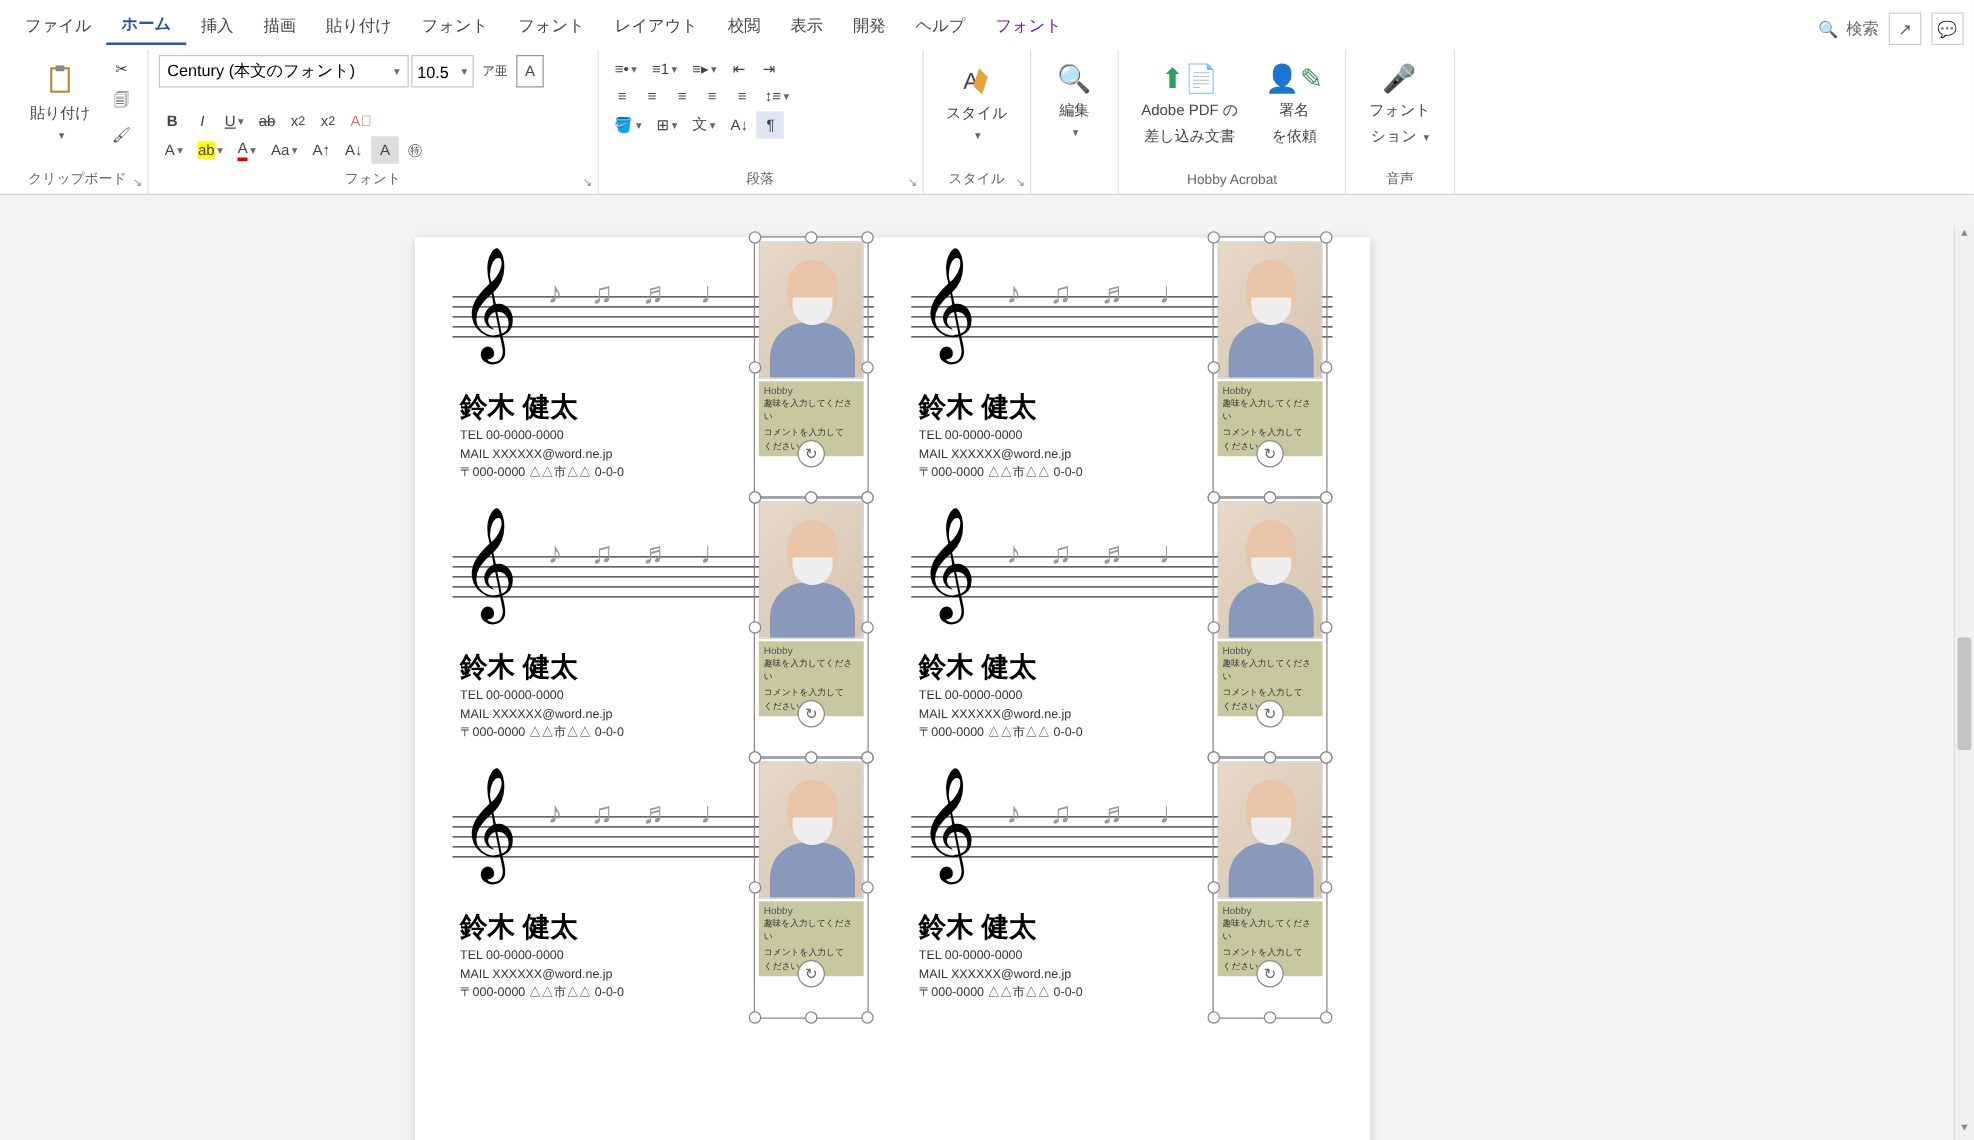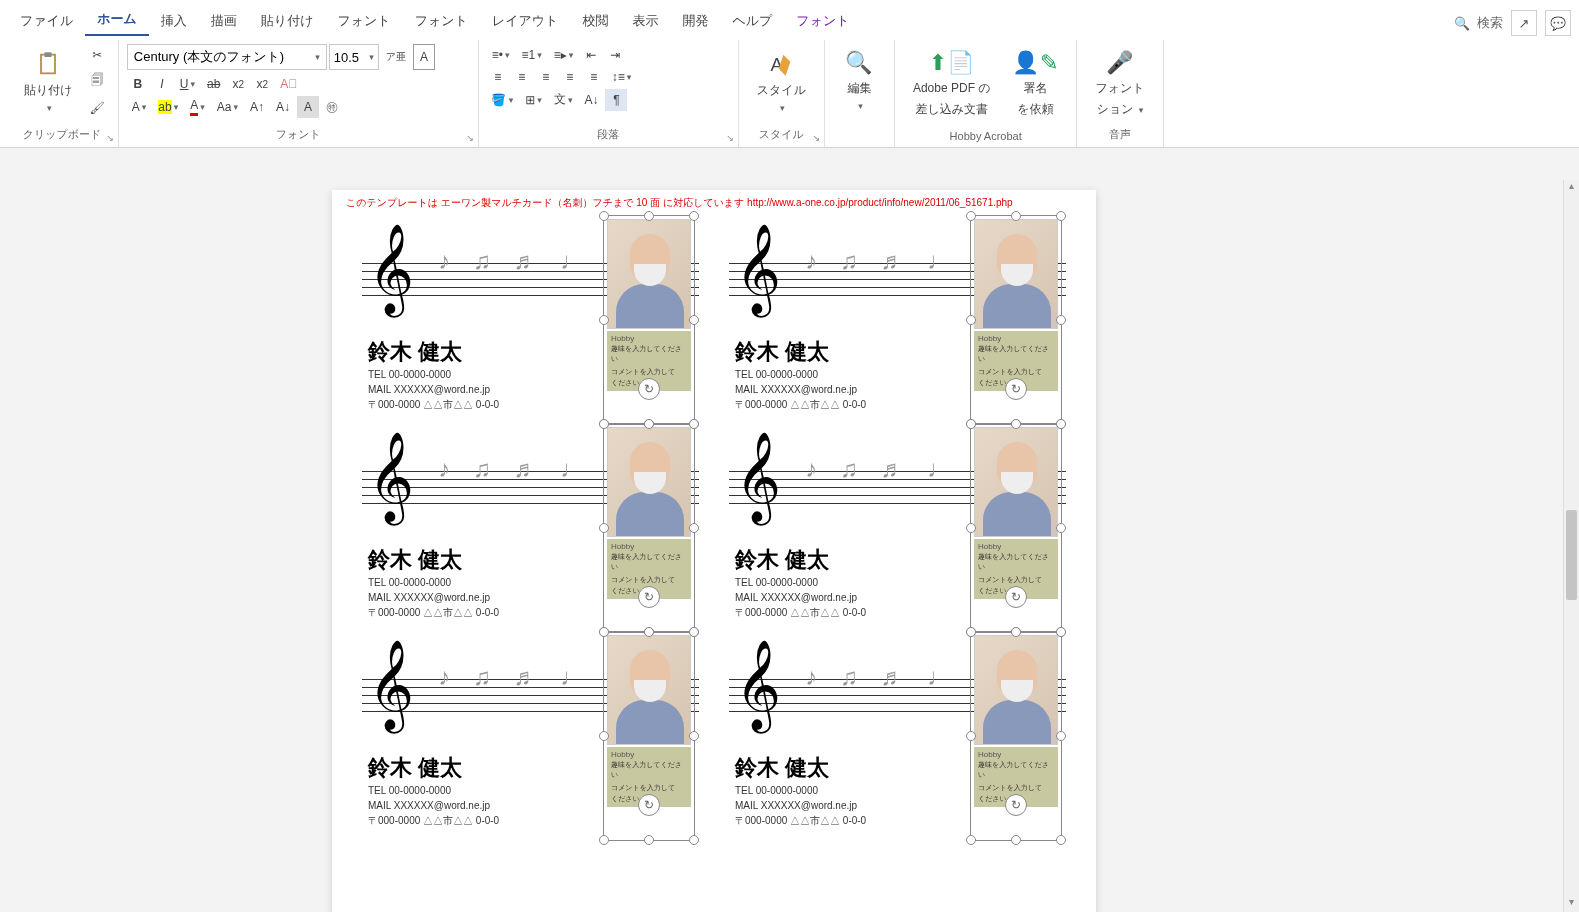--- a/index.html
+++ b/index.html
@@ -12,21 +12,21 @@
 .tabactions{margin-left:auto;display:flex;gap:8px;align-items:center}
 .search{display:flex;align-items:center;gap:6px;font-size:13px;color:#666}
 .iconbtn{width:26px;height:26px;border:1px solid #d0d0d0;display:flex;align-items:center;justify-content:center;font-size:13px;color:#555}
 .ribbon-body{display:flex;padding:4px 6px 0 6px}
 .group{border-right:1px solid #e0e0e0;padding:4px 8px 2px 8px;display:flex;flex-direction:column;position:relative}
 .group-label{font-size:11px;color:#666;text-align:center;padding:3px 0;margin-top:auto}
 .group-label .launcher{position:absolute;right:4px;bottom:4px;font-size:9px;color:#888}
 .vstack{display:flex;flex-direction:column;gap:2px}
 .hstack{display:flex;align-items:center;gap:2px}
 .btn{padding:3px 5px;display:flex;align-items:center;justify-content:center;font-size:12px;color:#444;min-width:22px;min-height:22px}
-.font-row{display:flex;gap:2px;margin-bottom:3px}
+.font-row{display:flex;gap:2px;margin-bottom:16px}
 .font-name{border:1px solid #c8c8c8;width:200px;height:26px;padding:0 6px;font-size:13px;display:flex;align-items:center;background:#fff}
 .font-size{border:1px solid #c8c8c8;width:50px;height:26px;padding:0 4px;font-size:13px;display:flex;align-items:center;background:#fff}
 .dd{font-size:9px;color:#666;margin-left:2px}
 .bigbtn{display:flex;flex-direction:column;align-items:center;padding:6px 10px;font-size:12px;color:#444;gap:4px}
 .bigbtn svg{width:28px;height:28px}
 .canvas{position:absolute;top:180px;left:0;right:0;bottom:0;background:#f3f3f3;overflow:hidden}
 .page{position:absolute;left:332px;top:10px;width:764px;min-height:800px;background:#fff;box-shadow:0 2px 8px rgba(0,0,0,.15)}
 .notice{color:#d00;font-size:10px;padding:6px 14px}
 .cards{display:grid;grid-template-columns:1fr 1fr;gap:0 30px;padding:2px 30px}
 .card{height:208px;position:relative;border-top:1px dashed transparent}
@@ -239,21 +239,20 @@
       </div>
       <div class="group-label"><span>音声</span></div>
     </div>
 
     <span class="ribbon-collapse">^</span>
   </div>
 </div>
 
 <div class="canvas">
   <div class="page">
-    <div class="notice">このテンプレートは エーワン製マルチカード（名刺）フチまで 10 面 に対応しています  http://www.a-one.co.jp/product/info/new/2011/06_51671.php</div>
     <div class="cards" id="cards">
         <div class="card">
     <div class="staff">
       <div class="stafflines">
               <div></div>
               <div></div>
               <div></div>
               <div></div>
               <div></div>
             </div>

